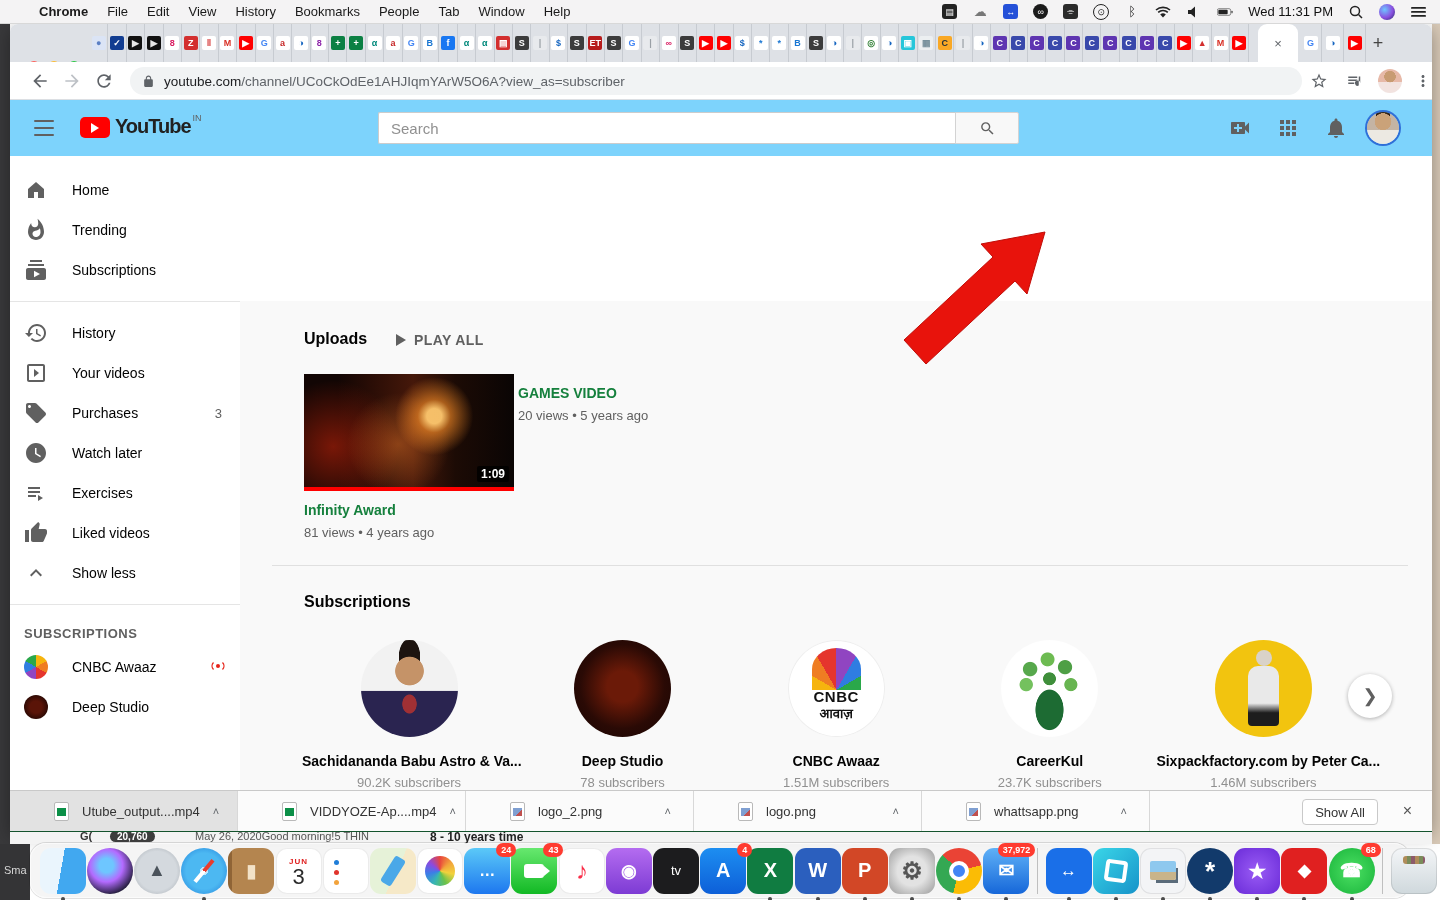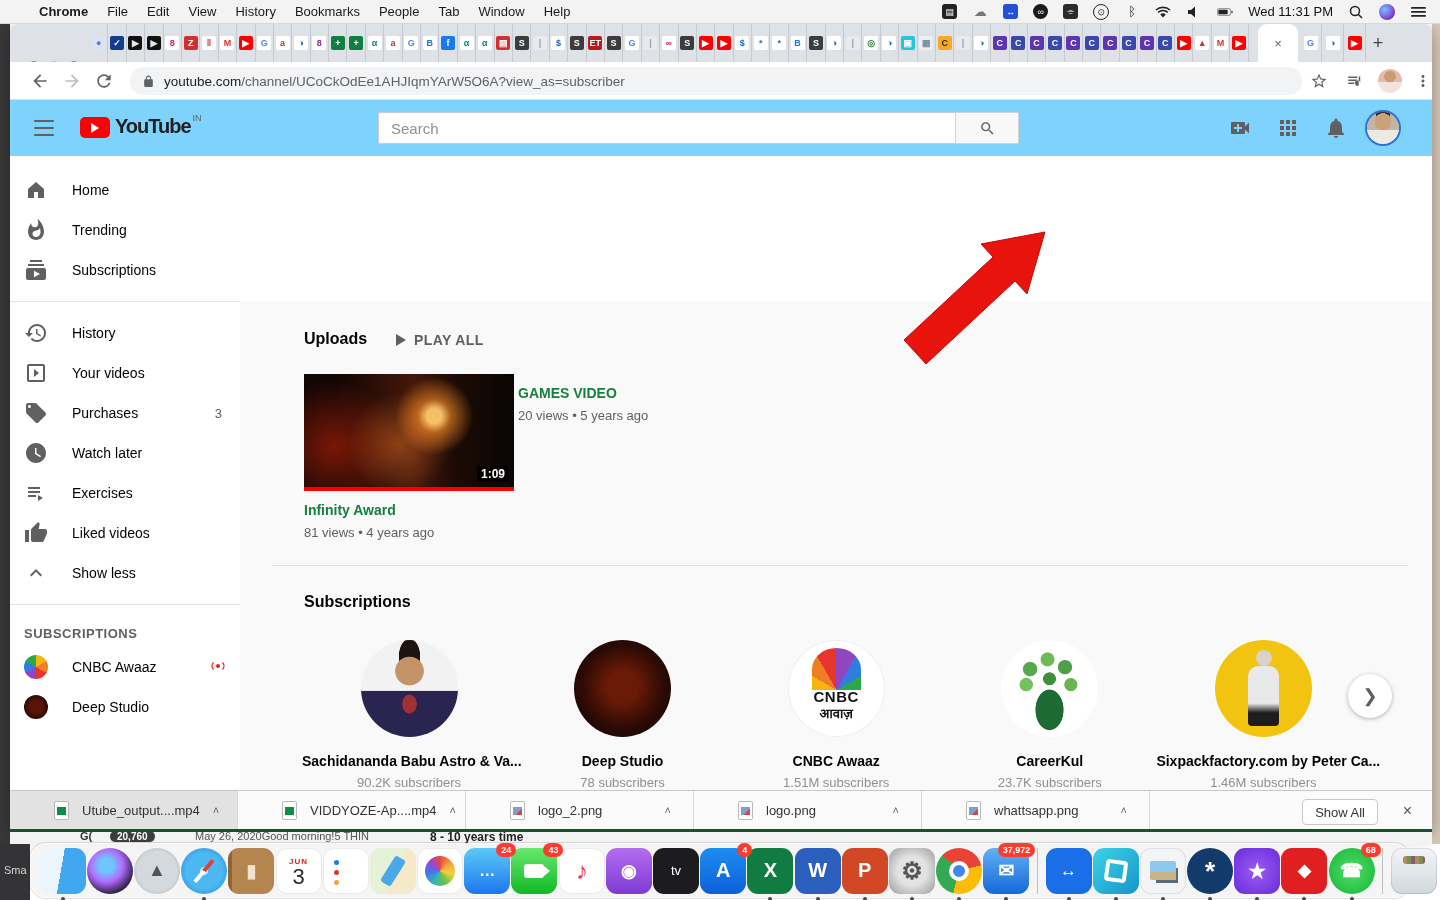--- a/index.html
+++ b/index.html
@@ -172,21 +172,21 @@
   .av-sixpack { position:relative; background:#f2c40f; overflow:hidden; }
   .av-sixpack .torso { position:absolute; left:33px; top:26px; width:31px; height:60px; border-radius:10px 10px 4px 4px;
                        background:linear-gradient(180deg,#e9e9e9 0 62%, #1d1d1d 78%); }
   .av-sixpack .head { position:absolute; left:41px; top:10px; width:16px; height:16px; border-radius:50%; background:#d9d2c8; }
   .shelf-next { position:absolute; left:1348px; top:674px; width:44px; height:44px; border-radius:50%;
                 background:#fff; box-shadow:0 1px 4px rgba(0,0,0,.3); display:flex; align-items:center;
                 justify-content:center; color:#606060; font-size:18px; }
 
   
   .dlbar { position:absolute; left:10px; top:790px; width:1422px; height:42px; background:#fbfbfb;
-           border-top:1px solid #c9c9c9; border-bottom:3px solid #14532d; display:flex; align-items:stretch; z-index:6; }
+           border-top:1px solid #c9c9c9; border-bottom:1px solid #14532d; display:flex; align-items:stretch; z-index:6; }
   .dl-item { width:228px; display:flex; align-items:center; padding-left:44px; gap:13px;
              border-right:1px solid #d8d8d8; position:relative; }
   .dl-item.first { background:#e2e2e2; }
   .dl-file { width:15px; height:19px; background:#fff; border:1px solid #b9b9b9; border-radius:2px; position:relative; flex:none; }
   .dl-file::after { content:""; position:absolute; left:2px; top:5px; width:9px; height:8px; }
   .dl-file.video::after { background:#0b8f47; }
   .dl-file.image::after { background:linear-gradient(135deg,#7f9fd1 60%, #c0504e 60%); }
   .dl-label { font-size:13px; color:#333; white-space:nowrap; }
   .dl-chevron { margin-left:auto; margin-right:22px; color:#5f6368; font-size:11px; }
   .dl-showall { position:absolute; right:54px; top:8px; height:26px; padding:0 12px; background:#fff;

